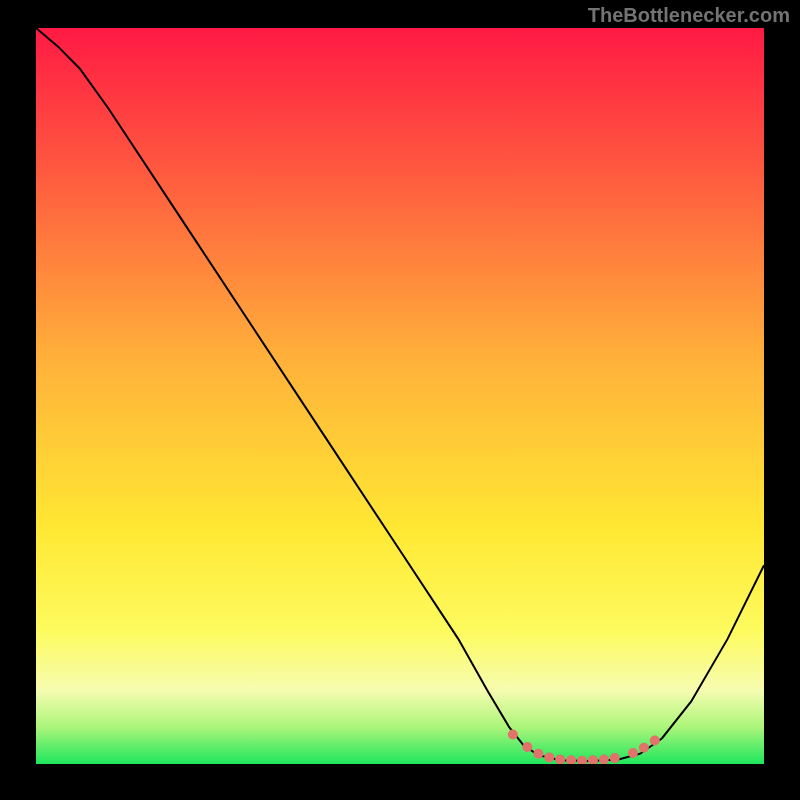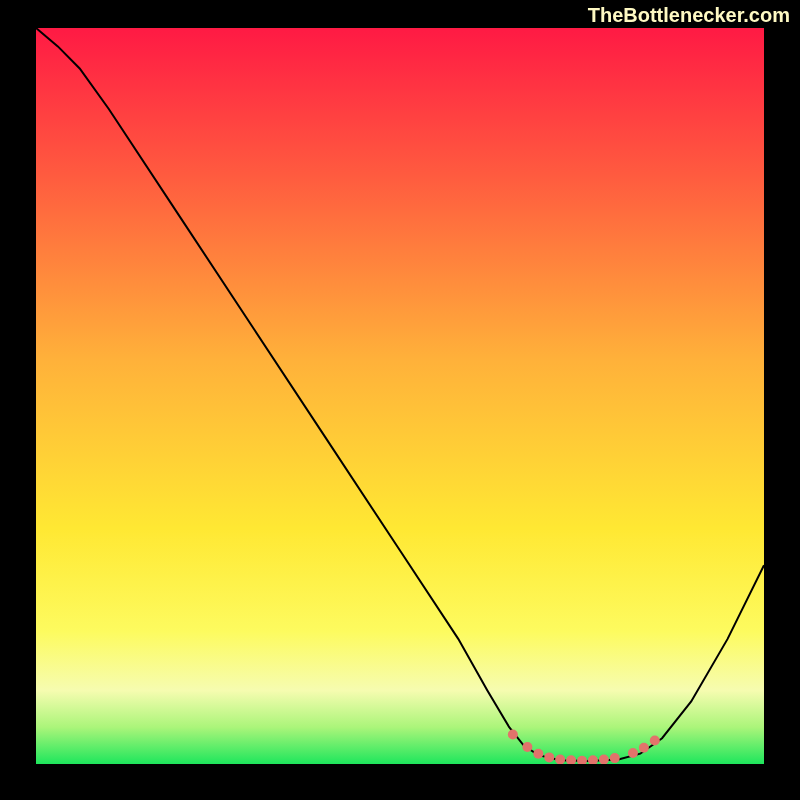--- a/index.html
+++ b/index.html
@@ -8,21 +8,21 @@
     width: 800px;
     height: 800px;
     background: #000;
     position: relative;
     font-family: Arial, sans-serif;
   }
   .watermark {
     position: absolute;
     top: 4px;
     right: 10px;
-    color: #fef9c3;
+    color: #737373;
     font-size: 20px;
     font-weight: bold;
     z-index: 10;
   }
   .plot-wrap {
     position: absolute;
     left: 36px;
     top: 28px;
     width: 728px;
     height: 736px;

